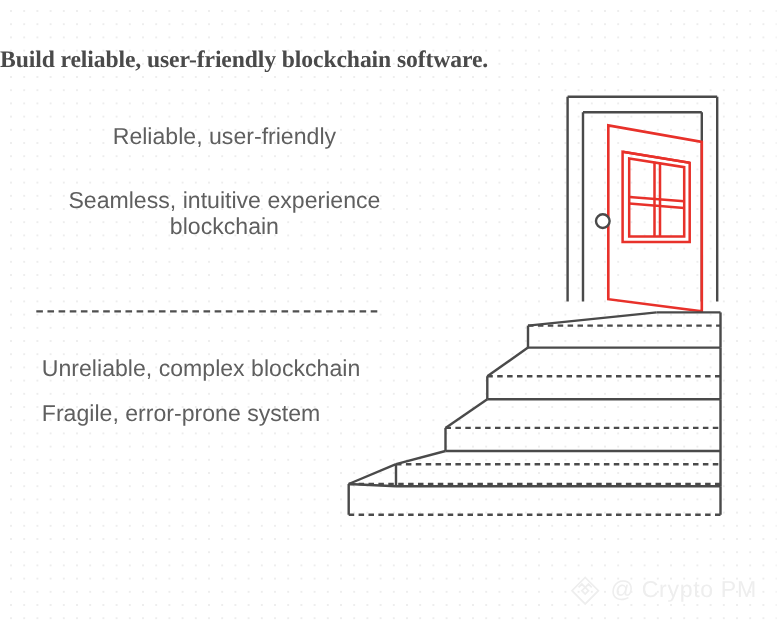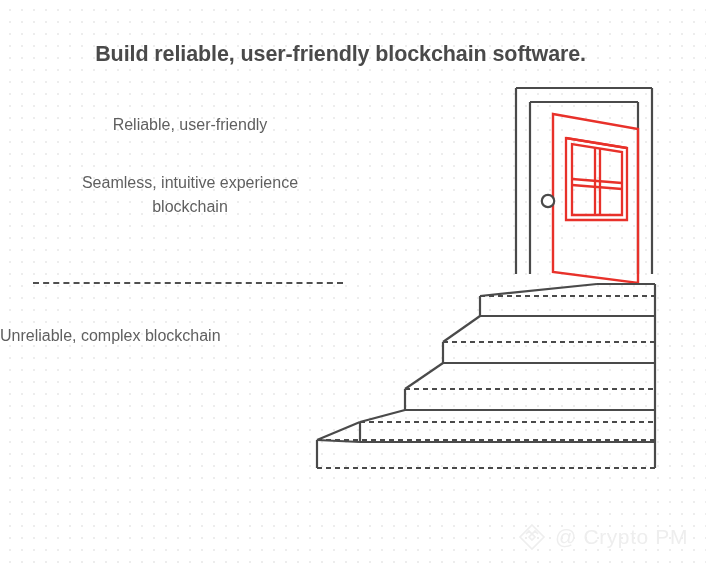--- a/index.html
+++ b/index.html
@@ -25,63 +25,65 @@
     background-position: 4px 4px;
     overflow: hidden;
   }
 
   
   #title {
     position: absolute;
     left: 0;
     top: 42px;
     width: 586px;
-    text-align: right;
+    text-align: left;
     font-size: 21.5px;
     font-weight: bold;
     color: #4a4a4a;
     letter-spacing: -0.1px;
     white-space: nowrap;
+    font-family: Liberation Serif, serif;
   }
 
   
   #left-col {
     position: absolute;
     left: 10px;
     top: 113px;
     width: 360px;
   }
 
   .text-group {
     width: 100%;
     text-align: center;
   }
 
   .text-line {
-    font-size: 16px;
+    font-size: 21px;
     color: #5f5f5f;
     line-height: 24px;
+    margin-left: 28px;
   }
 
   #top-group { margin-bottom: 0; }
   #top-group .text-line.second { margin-top: 34px; }
 
   
   #divider {
     position: absolute;
     left: 33px;
     top: 282px;
     width: 310px;
     height: 0;
     border-top: 2.5px dashed #4f4f4f;
   }
 
   #bottom-group {
     position: absolute;
-    left: 0;
+    left: 10px;
     top: 324px;
     width: 360px;
   }
   #bottom-group .text-line.second { margin-top: 17px; }
 
   
   #illustration {
     position: absolute;
     left: 300px;
     top: 78px;
@@ -121,20 +123,21 @@
       <div class="text-line first">Reliable, user-friendly</div>
       <div class="text-line second">Seamless, intuitive experience</div>
       <div class="text-line">blockchain</div>
     </div>
   </div>
 
   <div id="divider"></div>
 
   <div id="bottom-group">
     <div class="text-line first">Unreliable, complex blockchain</div>
+    <div class="text-line second">Fragile, error-prone system</div>
   </div>
 
   <div id="illustration">
     <svg width="380" height="400" viewBox="0 0 380 400" xmlns="http://www.w3.org/2000/svg">
 
       <g fill="none" stroke="#4a4a4a" stroke-width="2.2" stroke-linejoin="miter">
 
         <path d="M 216 10 L 216 196 M 216 10 L 352 10 M 352 10 L 352 196"></path>
 
         <path d="M 230 24 L 230 196 M 230 24 L 338 24 M 338 24 L 338 196"></path>

